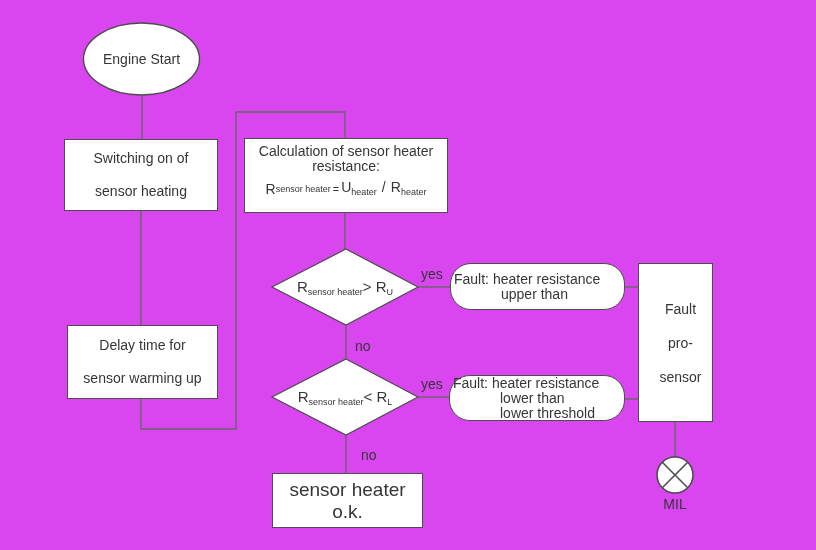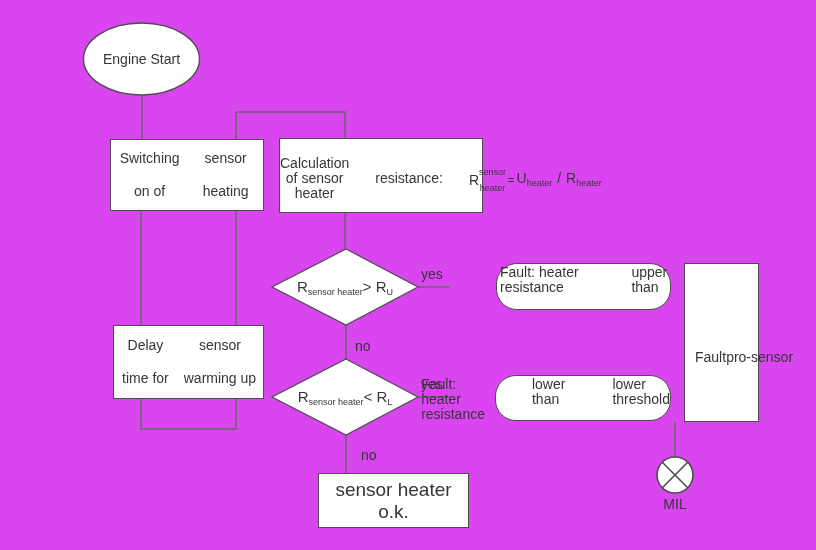--- a/index.html
+++ b/index.html
@@ -11,25 +11,25 @@
     color:#363636;
     overflow:hidden;
   }
   .layer{position:absolute;top:0;left:0;}
   .node{
     position:absolute;
     box-sizing:border-box;
     background:#ffffff;
     border:1px solid #4d4d4d;
     display:flex;
+    flex-direction:column;
     align-items:center;
     justify-content:center;
     font-size:14px;
     text-align:center;
-    margin-left:46px;
   }
   .wide-lines .bline{line-height:33px;}
   .label{
     position:absolute;
     font-size:14px;
     white-space:nowrap;
   }
   .center{text-align:center;}
   
   .calc{justify-content:flex-start;padding-top:5px;}
@@ -42,21 +42,21 @@
     font-size:14px;
     line-height:16px;
   }
   .fsub{font-size:9px;vertical-align:-3px;}
   .feq{font-size:11px;margin:0 2px;}
   .frac{display:inline-block;text-align:center;vertical-align:middle;}
   .num{display:block;border-bottom:1px solid #4d4d4d;padding:0 3px 2px 3px;}
   .den{display:block;padding-top:2px;}
   .fslash{margin:0 5px;}
   
-  .fault{align-items:flex-start;justify-content:flex-end;padding:1px 0 0 3px;text-align:left;border-radius:21px;}
+  .fault{align-items:flex-start;justify-content:center;padding:1px 0 0 3px;text-align:left;border-radius:21px;}
   .fault .fline{line-height:15px;}
   .fault .indent{padding-left:47px;}
   
   .proc{align-items:center;justify-content:flex-start;padding:28px 0 0 10px;text-align:left;}
   .proc .pline{line-height:34px;}
   
   .dtext{
     position:absolute;
     width:146px;
     text-align:center;
@@ -101,21 +101,21 @@
   <div class="node wide-lines" style="left:64px;top:139px;width:154px;height:72px;">
     <div class="bline">Switching on of</div>
     <div class="bline">sensor heating</div>
   </div>
 
   <div class="node wide-lines" style="left:67px;top:325px;width:151px;height:74px;">
     <div class="bline">Delay time for</div>
     <div class="bline">sensor warming up</div>
   </div>
 
-  <div class="node calc" style="left:233px;top:138px;width:204px;height:75px;gap:26px;">
+  <div class="node calc" style="left:244px;top:138px;width:204px;height:75px;">
     <div class="tline">Calculation of sensor heater</div>
     <div class="tline">resistance:</div>
     <div class="formula">
       <span>R</span>
         <span class="fsub">sensor heater</span>
         <span class="feq">=</span>
       <span class="frac">
         <span class="den"><span>U</span><span class="fsub">heater</span><span class="fslash">/</span><span>R</span><span class="fsub">heater</span></span>
       </span>
     </div>

